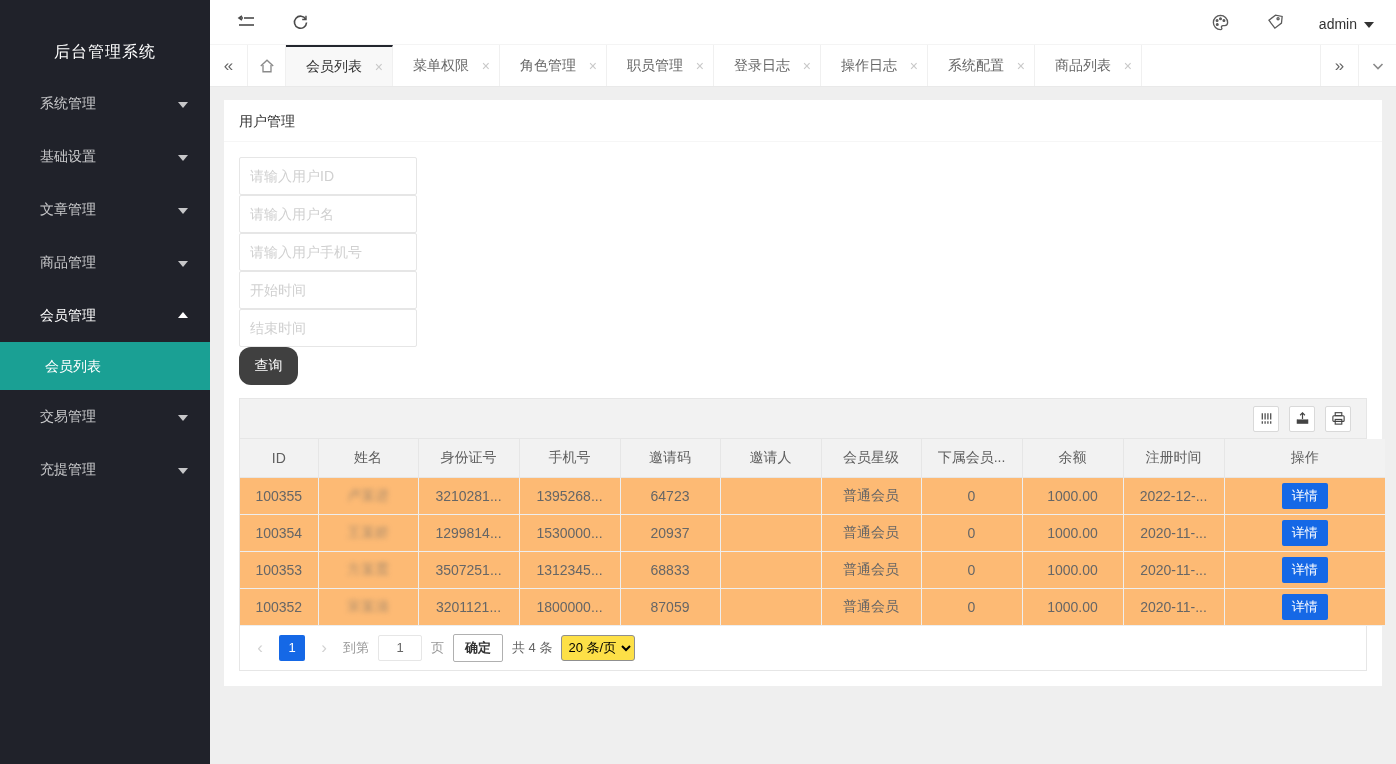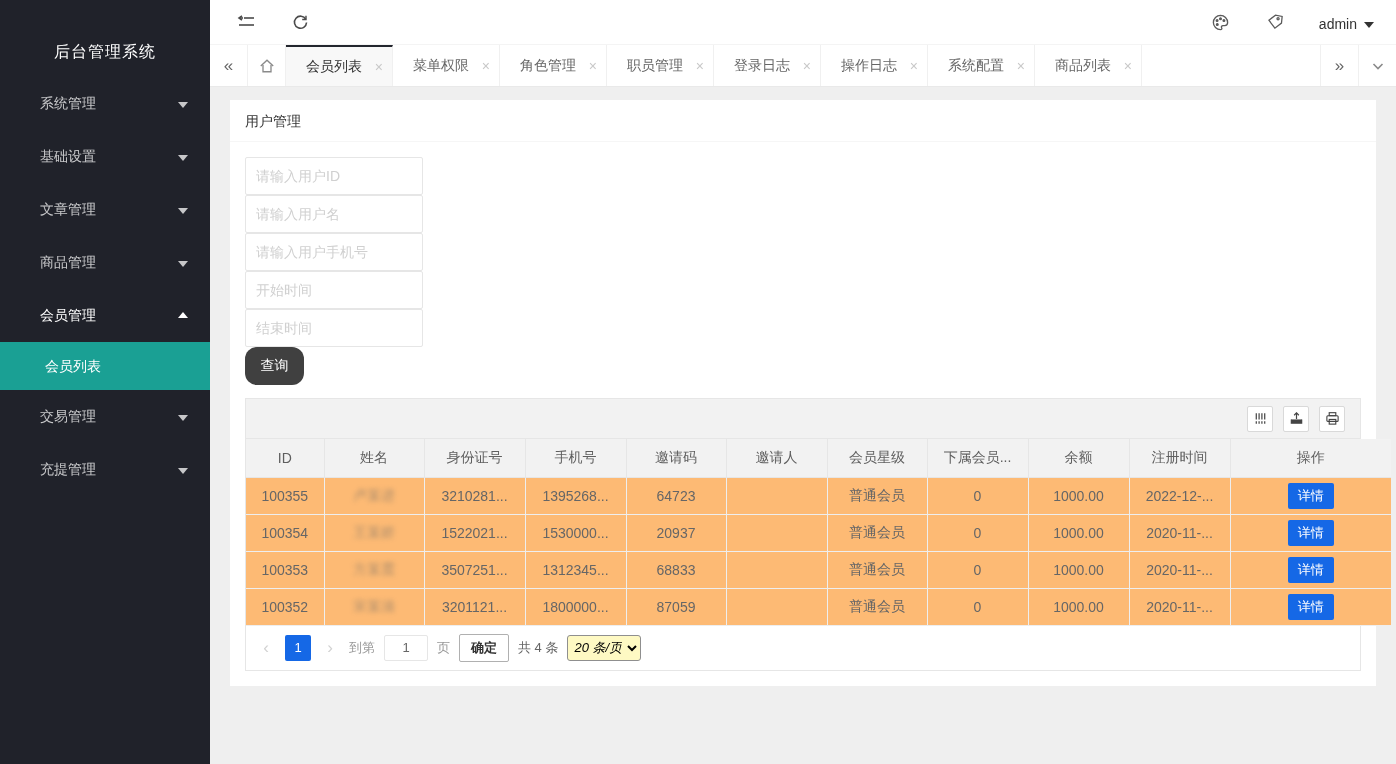--- a/index.html
+++ b/index.html
@@ -32,21 +32,21 @@
   .tabbar { height:42px; background:#fff; display:flex; align-items:stretch; border-bottom:1px solid #e9e9e9; }
   .tab-ctrl { width:38px; display:flex; align-items:center; justify-content:center; color:#666; cursor:pointer;
               border-right:1px solid #f0f0f0; font-size:17px; }
   .tab-ctrl.right { border-right:none; border-left:1px solid #f0f0f0; }
   .tab { width:107px; position:relative; display:flex; align-items:center; justify-content:center;
          font-size:14px; color:#666; border-right:1px solid #f0f0f0; cursor:pointer; padding-right:10px; }
   .tab .close { position:absolute; right:9px; top:50%; transform:translateY(-50%); color:#c8c8c8; font-size:14px; }
   .tab.active { background:#f8f8f8; color:#333; border-top:2px solid #23262e; }
   .tab-spacer { flex:1; }
 
-  .content { flex:1; padding:13px 20px; overflow:hidden; }
+  .content { flex:1; padding:13px 14px; overflow:hidden; }
   .card { background:#fff; }
   .card-head { height:42px; line-height:42px; padding:0 15px; font-size:14px; color:#333; border-bottom:1px solid #f6f6f6; }
   .card-body { padding:15px; }
 
   
   .search-row { display:flex; margin-bottom:13px;flex-direction:column; }
   .s-input { width:178px; height:38px; border:1px solid #e6e6e6; border-radius:2px; padding:0 10px;
              margin-right:5px; font-size:14px; color:#666; outline:none; }
   .s-input::placeholder { color:#d0d0d0; }
   .btn-search { width:59px; height:38px; background:#404040; color:#fff; border:none; border-radius:12px;
@@ -74,21 +74,21 @@
   .pg-arrow { width:20px; text-align:center; color:#d2d2d2; font-size:17px; cursor:pointer; }
   .pg-num { width:26px; height:26px; display:flex; align-items:center; justify-content:center;
             background:#1568e6; color:#fff; border-radius:2px; font-size:13px; cursor:pointer; }
   .goto-text { color:#999; }
   .goto-input { width:44px; height:26px; border:1px solid #e6e6e6; border-radius:2px; text-align:center;
                 color:#666; font-size:13px; outline:none; }
   .btn-confirm { height:28px; padding:0 11px; background:#fff; border:1px solid #b0b0b0; border-radius:2px;
                  font-size:13px; color:#333; font-weight:bold; cursor:pointer; }
   .total-text { color:#666; }
   .page-size { height:26px; border:1px solid #8f8f8f; border-radius:3px; font-size:13px; color:#000;
-               background:#fef9c3; padding:0 2px;font-style:italic; }
+               background:#fde047; padding:0 2px; }
 
   svg { display:block; }
 </style>
 </head>
 <body>
 
 <aside class="sidebar">
   <div class="side-title">后台管理系统</div>
   <nav id="side-menu">
       <div class="side-item"><span>系统管理</span><span class="caret down"></span></div>
@@ -280,21 +280,21 @@
                   <td></td>
                   <td>普通会员</td>
                   <td>0</td>
                   <td>1000.00</td>
                   <td>2022-12-...</td>
                   <td><button class="btn-detail">详情</button></td>
                 </tr>
                 <tr>
                   <td>100354</td>
                   <td><span class="redacted">王某娇</span></td>
-                  <td>1522021...</td>
+                  <td>1299814...</td>
                   <td>1530000...</td>
                   <td>20937</td>
                   <td></td>
                   <td>普通会员</td>
                   <td>0</td>
                   <td>1000.00</td>
                   <td>2020-11-...</td>
                   <td><button class="btn-detail">详情</button></td>
                 </tr>
                 <tr>

